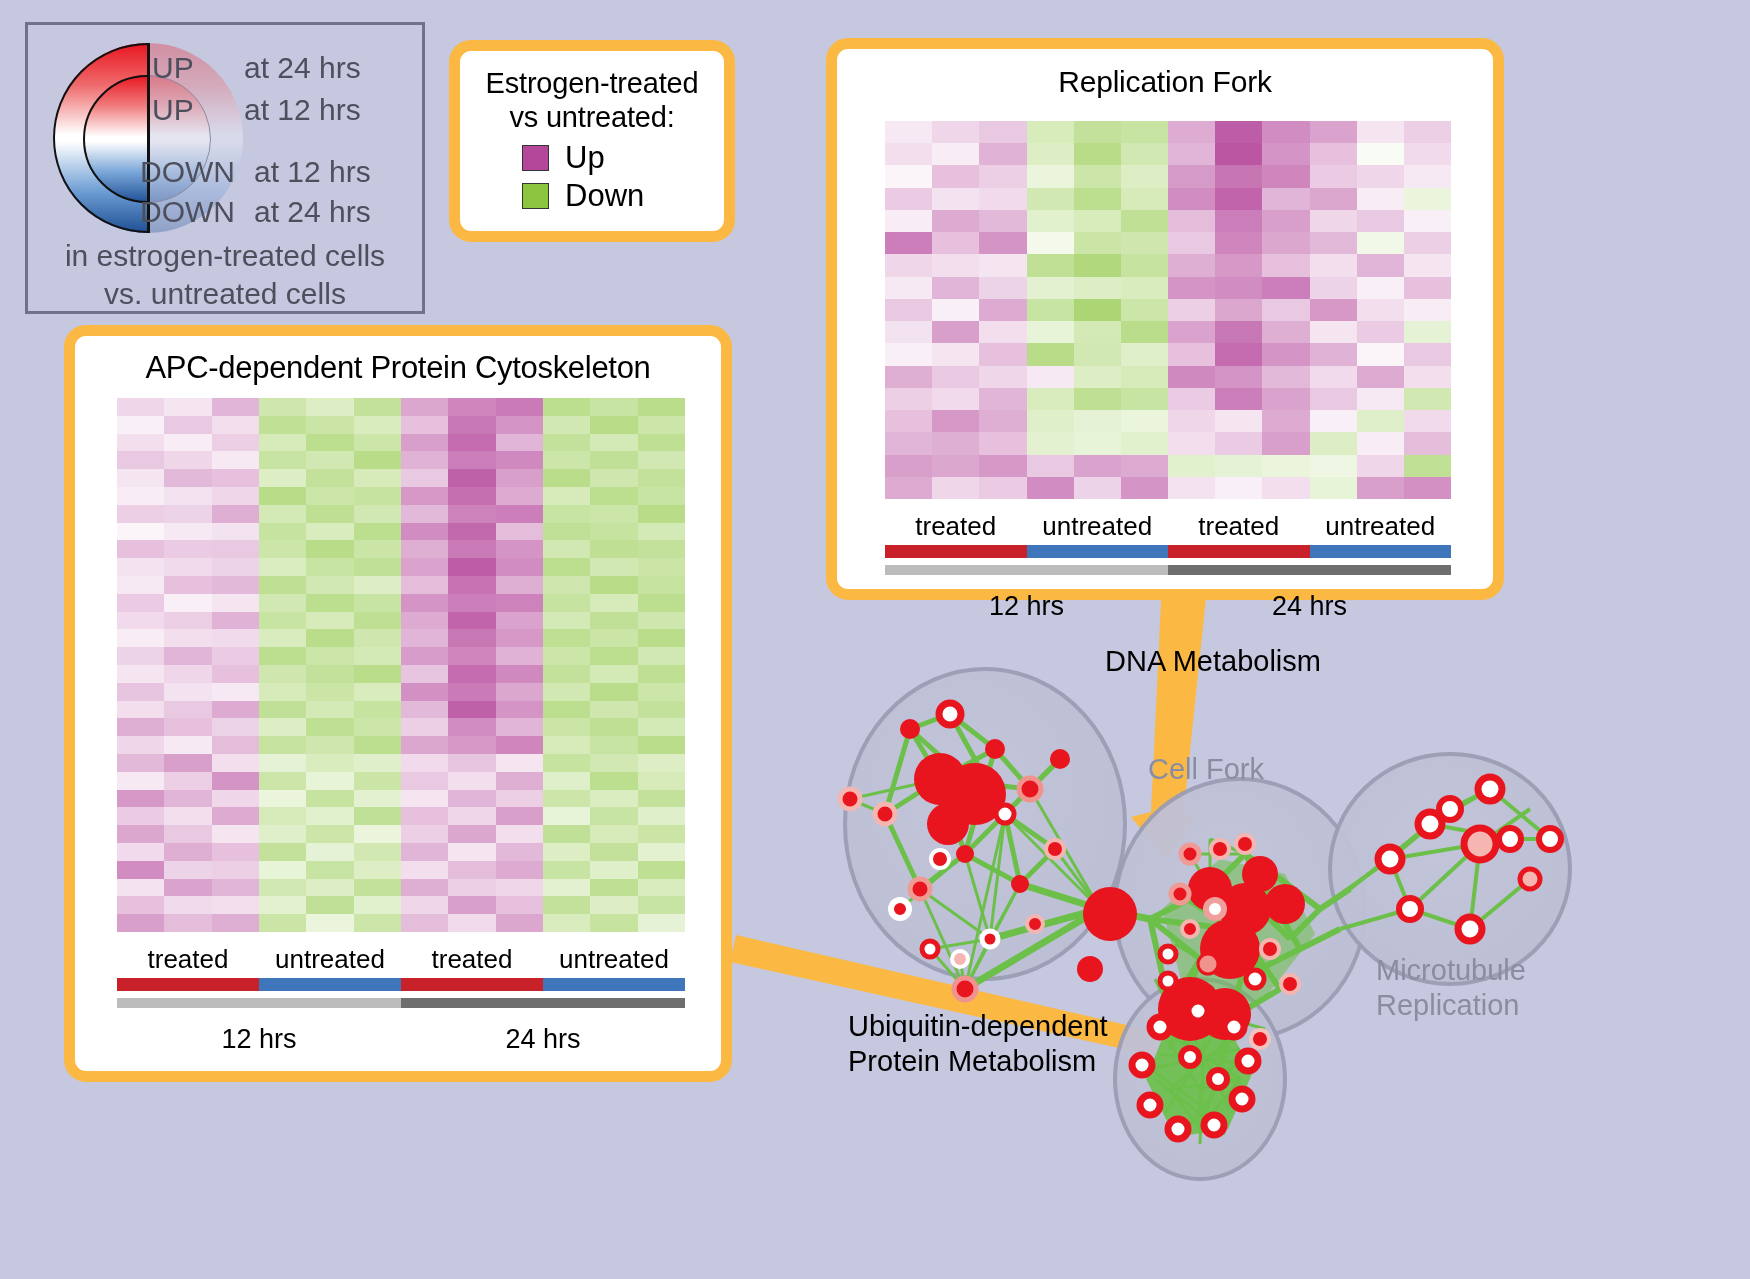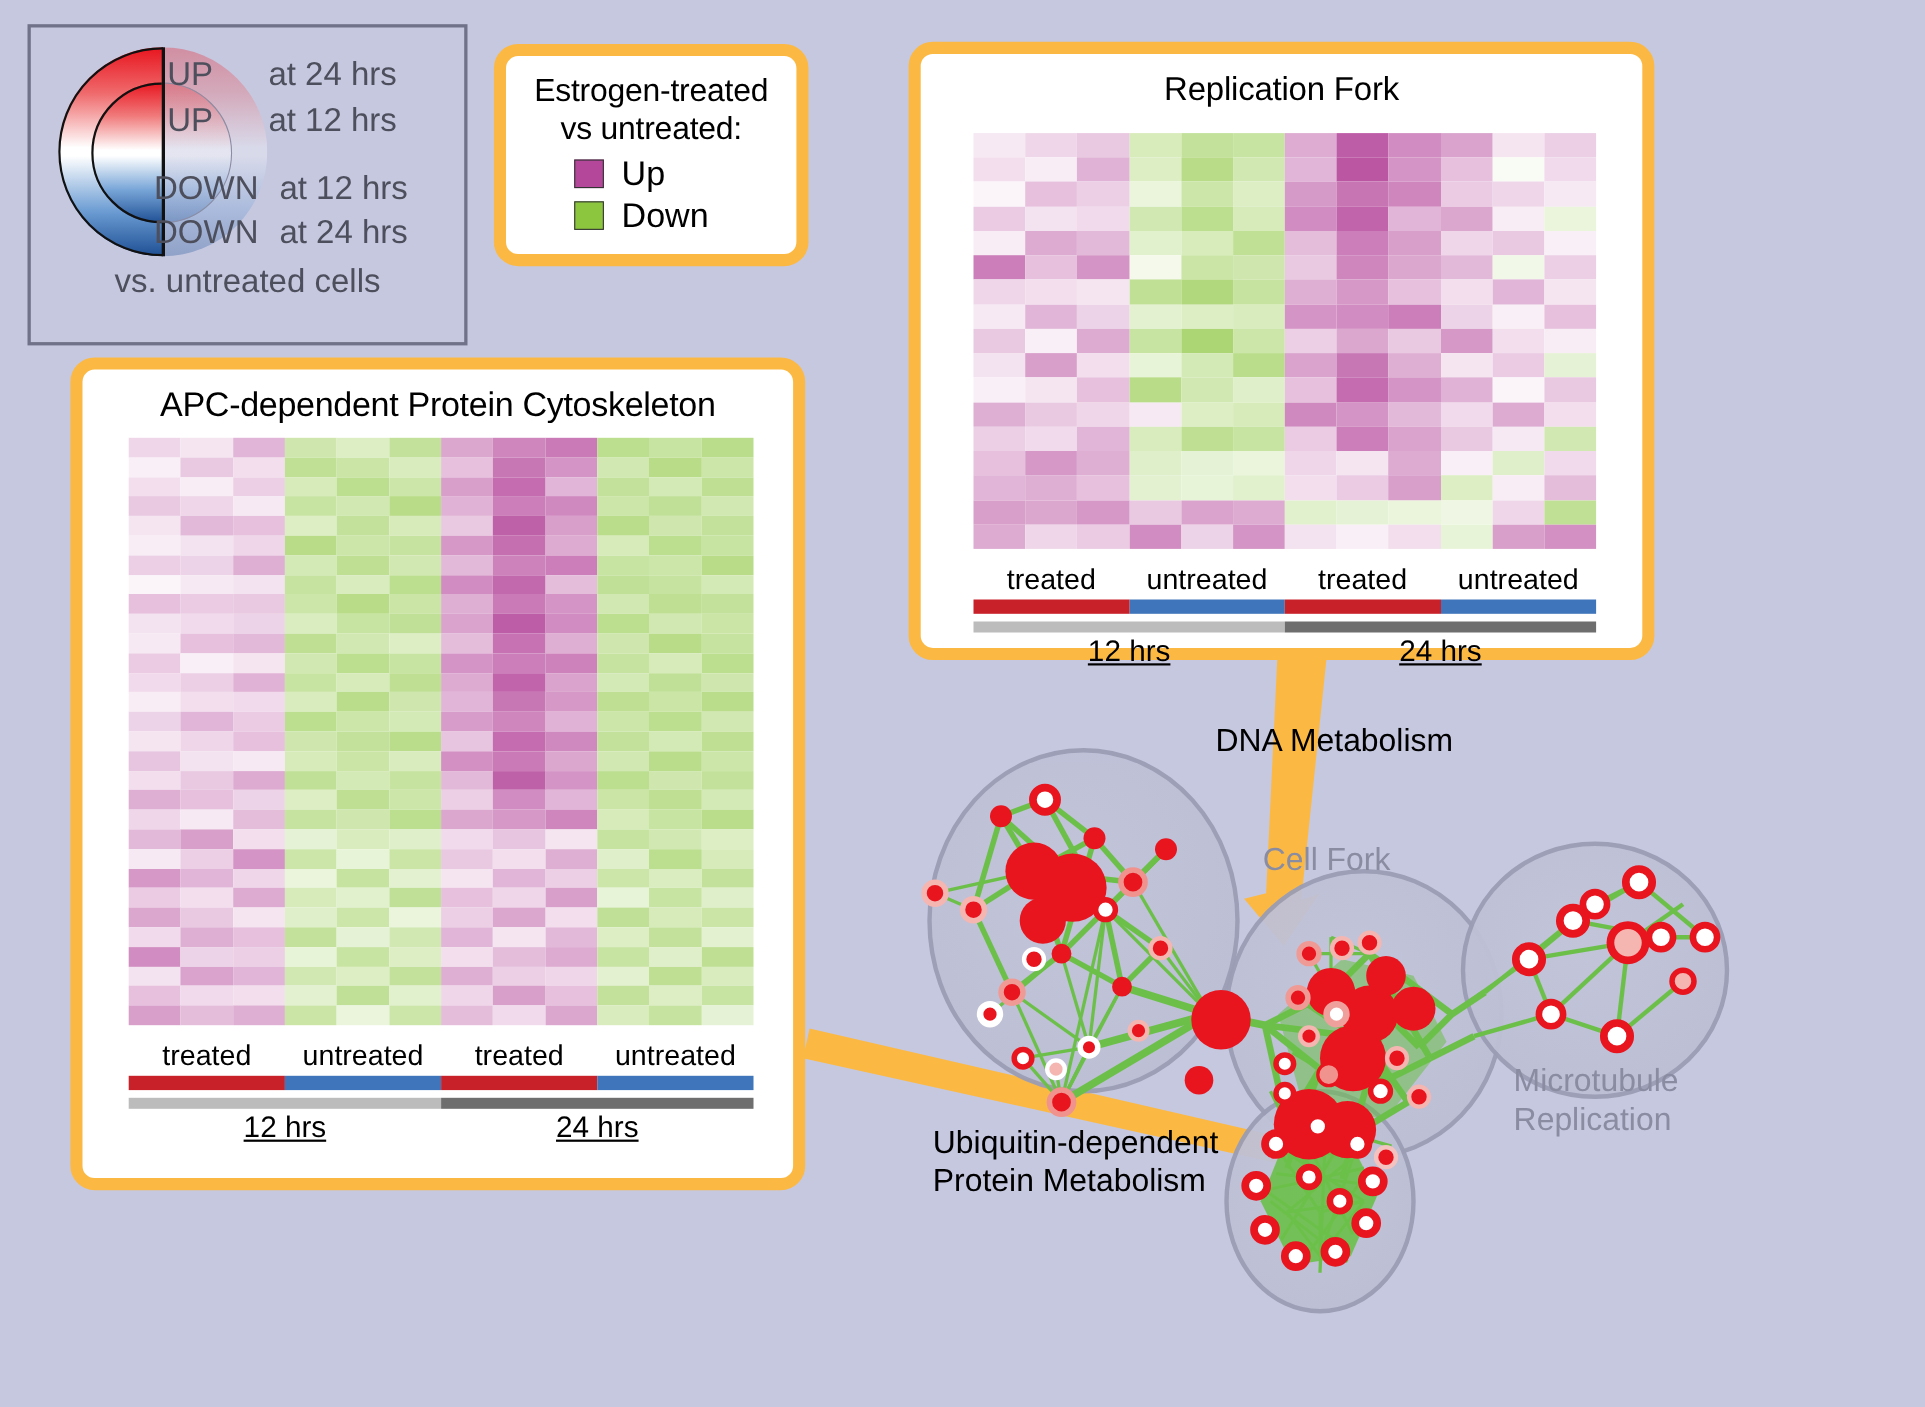--- a/index.html
+++ b/index.html
@@ -91,25 +91,25 @@
   
   .strip { position:absolute; }
   .strip-labels { display:flex; }
   .strip-labels > div {
     flex:1 1 25%; text-align:center; font-size:26px; color:#000;
   }
   .strip-colorbar { display:flex; height:13px; margin-top:3px; }
   .strip-colorbar > div { flex:1 1 25%; }
   .strip-graybar { display:flex; height:10px; margin-top:7px; }
   .strip-graybar > div { flex:1 1 50%; }
-  .strip-times { display:flex; margin-top:2px;text-decoration:underline; }
+  .strip-times { display:flex; margin-top:16px; }
   .strip-times > div { flex:1 1 50%; text-align:center; font-size:27px; color:#000; }
 
   
-  .net { position:absolute; left:790px; top:622px; width:960px; height:649px; }
+  .net { position:absolute; left:790px; top:609px; width:960px; height:649px; }
   .net-label { position:absolute; font-size:28px; white-space:pre-line; }
 
   .arrow-svg { position:absolute; inset:0; pointer-events:none; }
 </style>
 </head>
 <body>
 
 <div id="stage">
 
   <div class="scale-box">
@@ -127,20 +127,21 @@
     <div class="scale-lab" style="left:124px; top:26px;">UP</div>
     <div class="scale-lab" style="left:216px; top:26px;">at 24 hrs</div>
     <div class="scale-lab" style="left:124px; top:68px;">UP</div>
     <div class="scale-lab" style="left:216px; top:68px;">at 12 hrs</div>
     <div class="scale-lab" style="left:112px; top:130px;">DOWN</div>
     <div class="scale-lab" style="left:226px; top:130px;">at 12 hrs</div>
     <div class="scale-lab" style="left:112px; top:170px;">DOWN</div>
     <div class="scale-lab" style="left:226px; top:170px;">at 24 hrs</div>
 
     <div class="scale-foot">
+      <div>in estrogen-treated cells</div>
       <div>vs. untreated cells</div>
     </div>
   </div>
 
   <div class="card legend-card">
     <div class="legend-title">
       <div>Estrogen-treated</div>
       <div>vs untreated:</div>
     </div>
     <div class="legend-rows">

